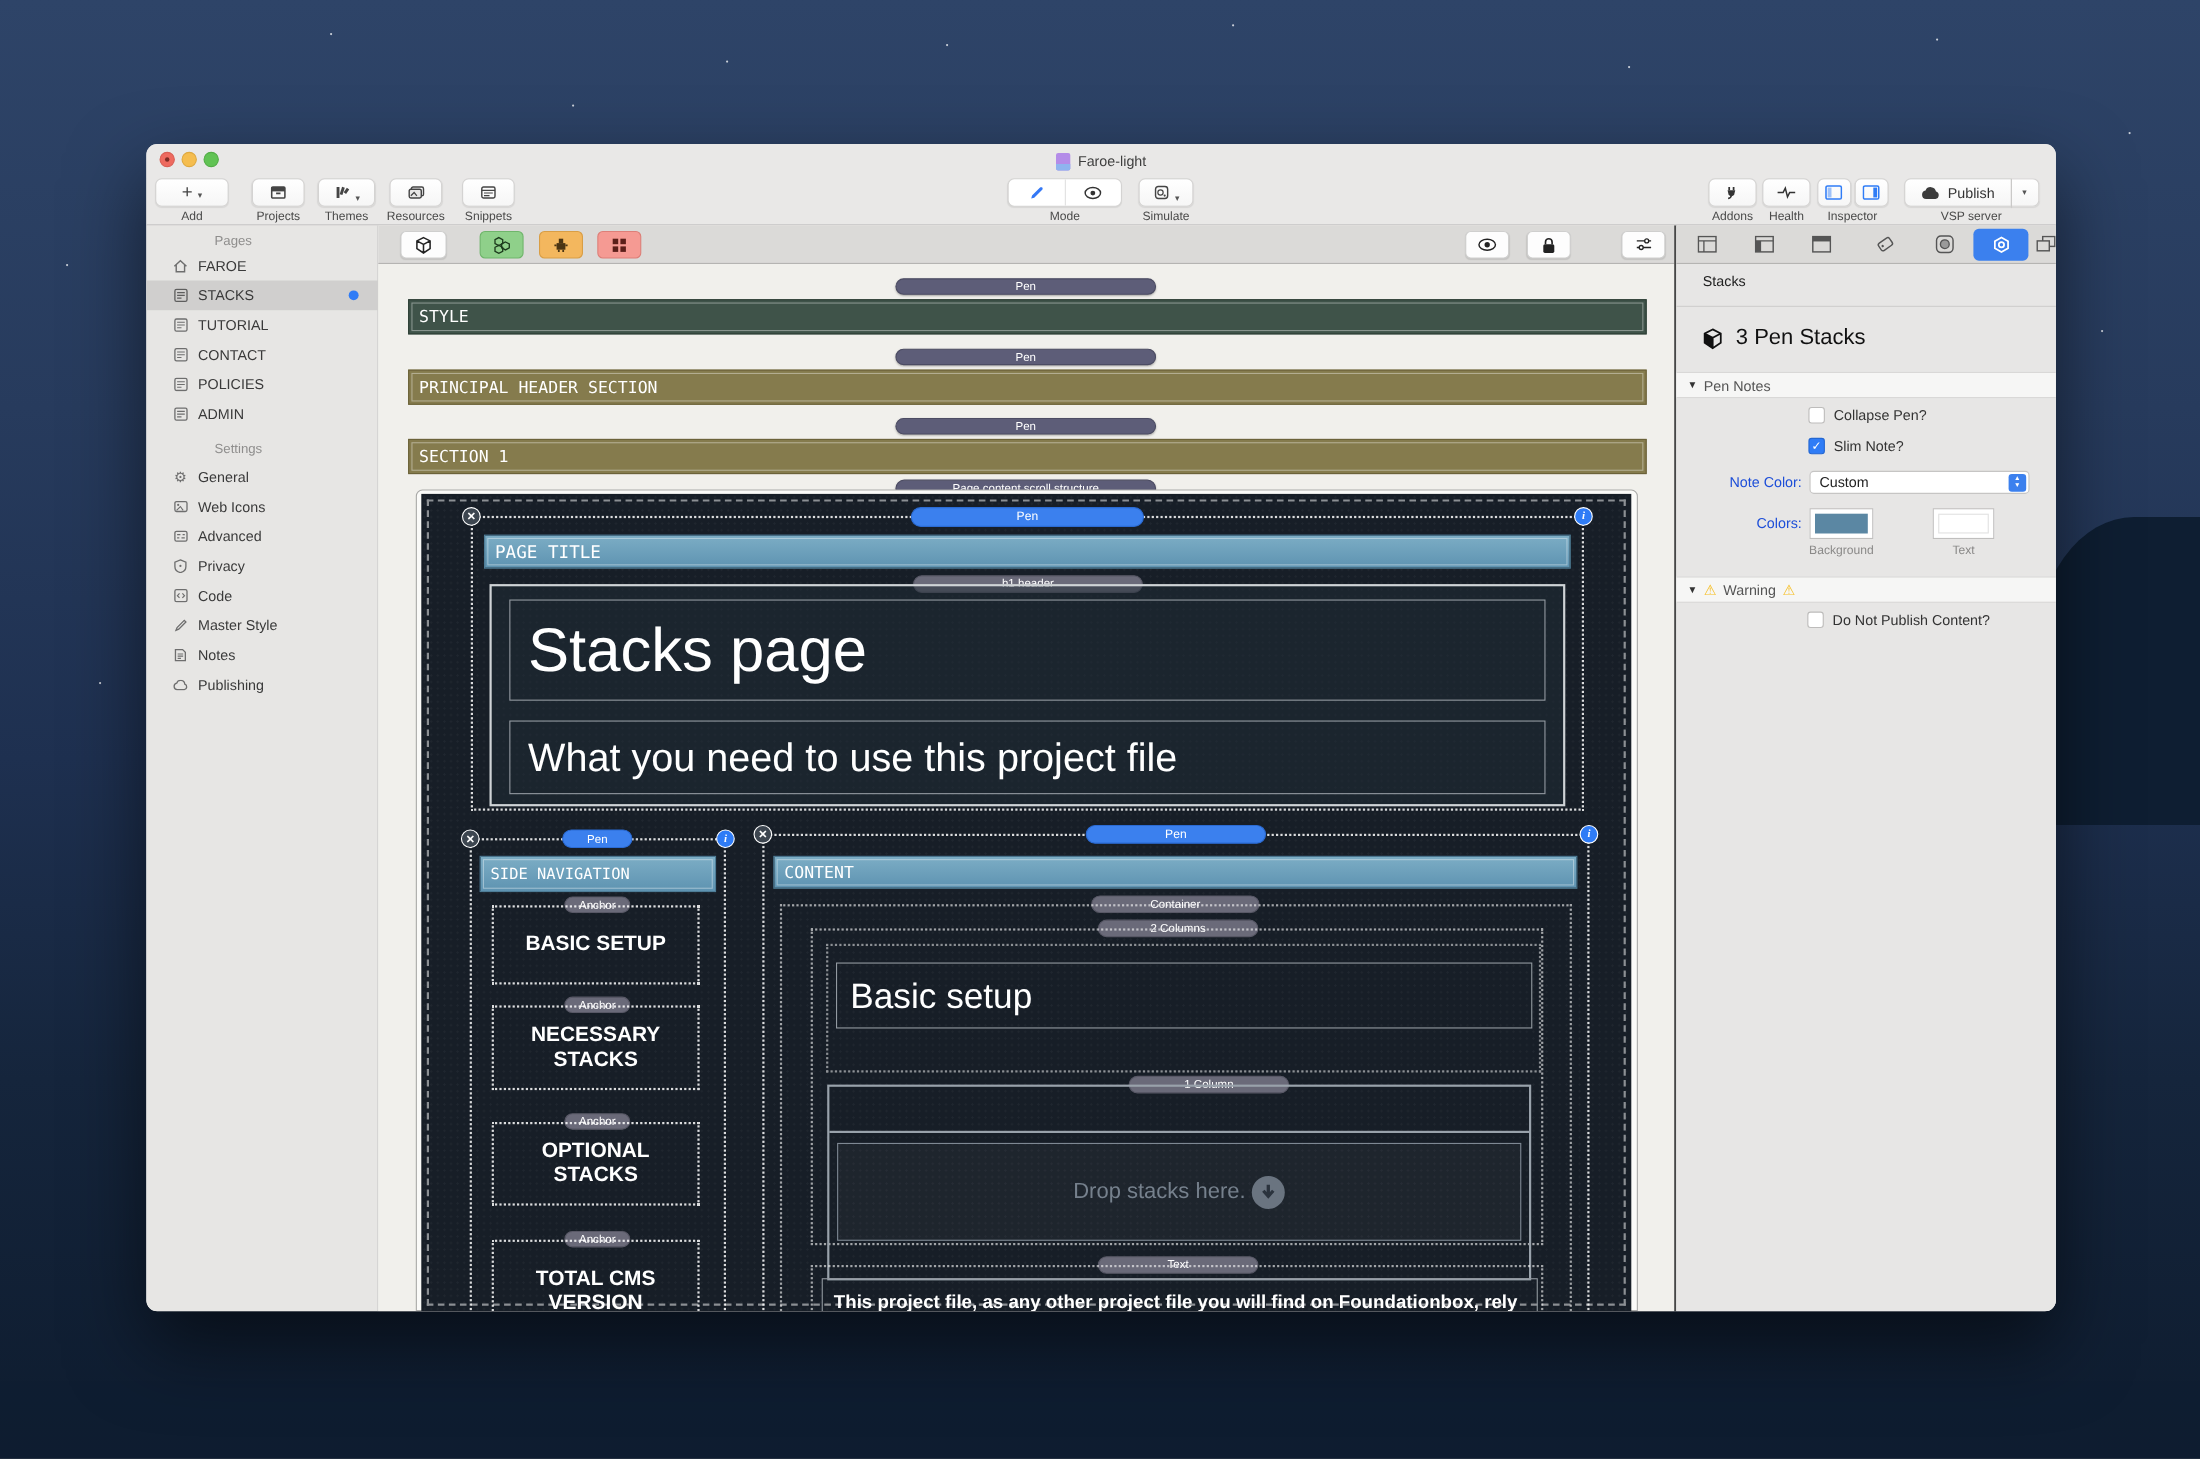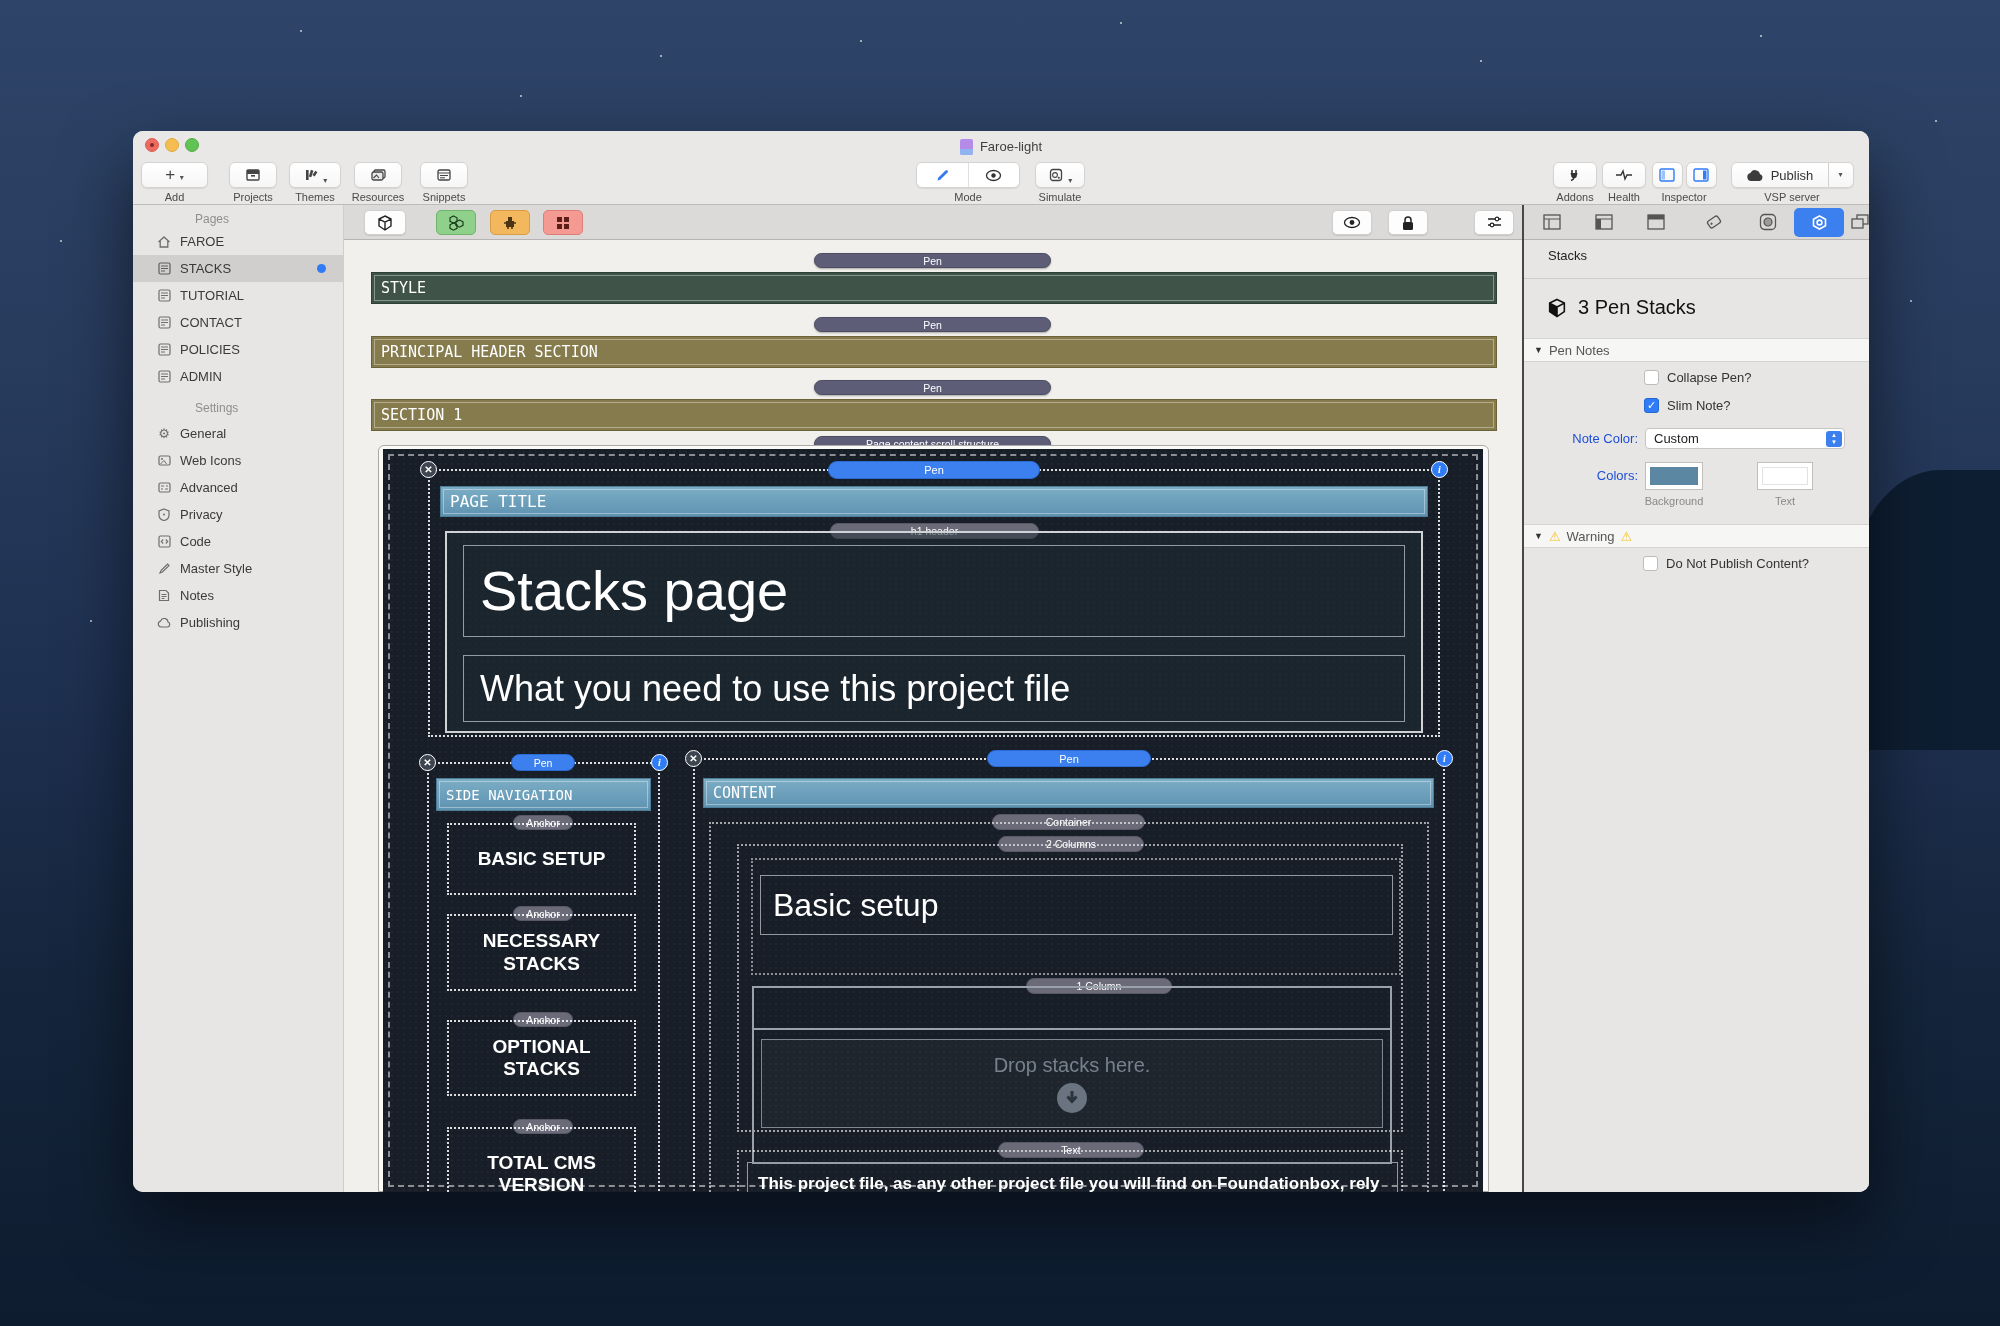--- a/index.html
+++ b/index.html
@@ -556,21 +556,21 @@
                     <div class="boxline" style="left:7px;top:15px;width:633px;height:60px;">
                       <div class="bigtext" style="font-size:32px;line-height:58px;padding-left:12px;">Basic setup</div>
                     </div>
                   </div>
 
                   <div class="pill gray" style="left:287px;top:132px;width:146px;height:16px;">
                       <span>1 Column</span>
                     </div>
                   <div style="position:absolute;left:13px;top:140px;width:640px;height:178px;border:2px solid #99a2ab;">
                     <div style="position:absolute;left:0;top:0;right:0;height:42px;border-bottom:2px solid #99a2ab;"></div>
-                    <div style="position:absolute;left:7px;top:51px;width:622px;height:89px;border:1px solid #7e8893;background:rgba(255,255,255,.03);display:flex;flex-direction:column;align-items:center;justify-content:center;gap:6px;">
+                    <div style="position:absolute;left:7px;top:51px;width:622px;height:89px;border:1px solid #7e8893;background:rgba(255,255,255,.03);display:flex;flex-direction:row;align-items:center;justify-content:center;gap:6px;">
                       <div class="droptxt" style="font-size:20px;">Drop stacks here.</div>
                       <div style="width:30px;height:30px;border-radius:50%;background:#6a7480;display:flex;align-items:center;justify-content:center;">
                         <svg width="14" height="16" viewBox="0 0 14 16">
                             <path d="M7 1 V10 M2.5 6.5 L7 11.5 L11.5 6.5" fill="none" stroke="#2b333d" stroke-width="3"></path>
                           </svg>
                       </div>
                     </div>
                   </div>
                 </div>
 

